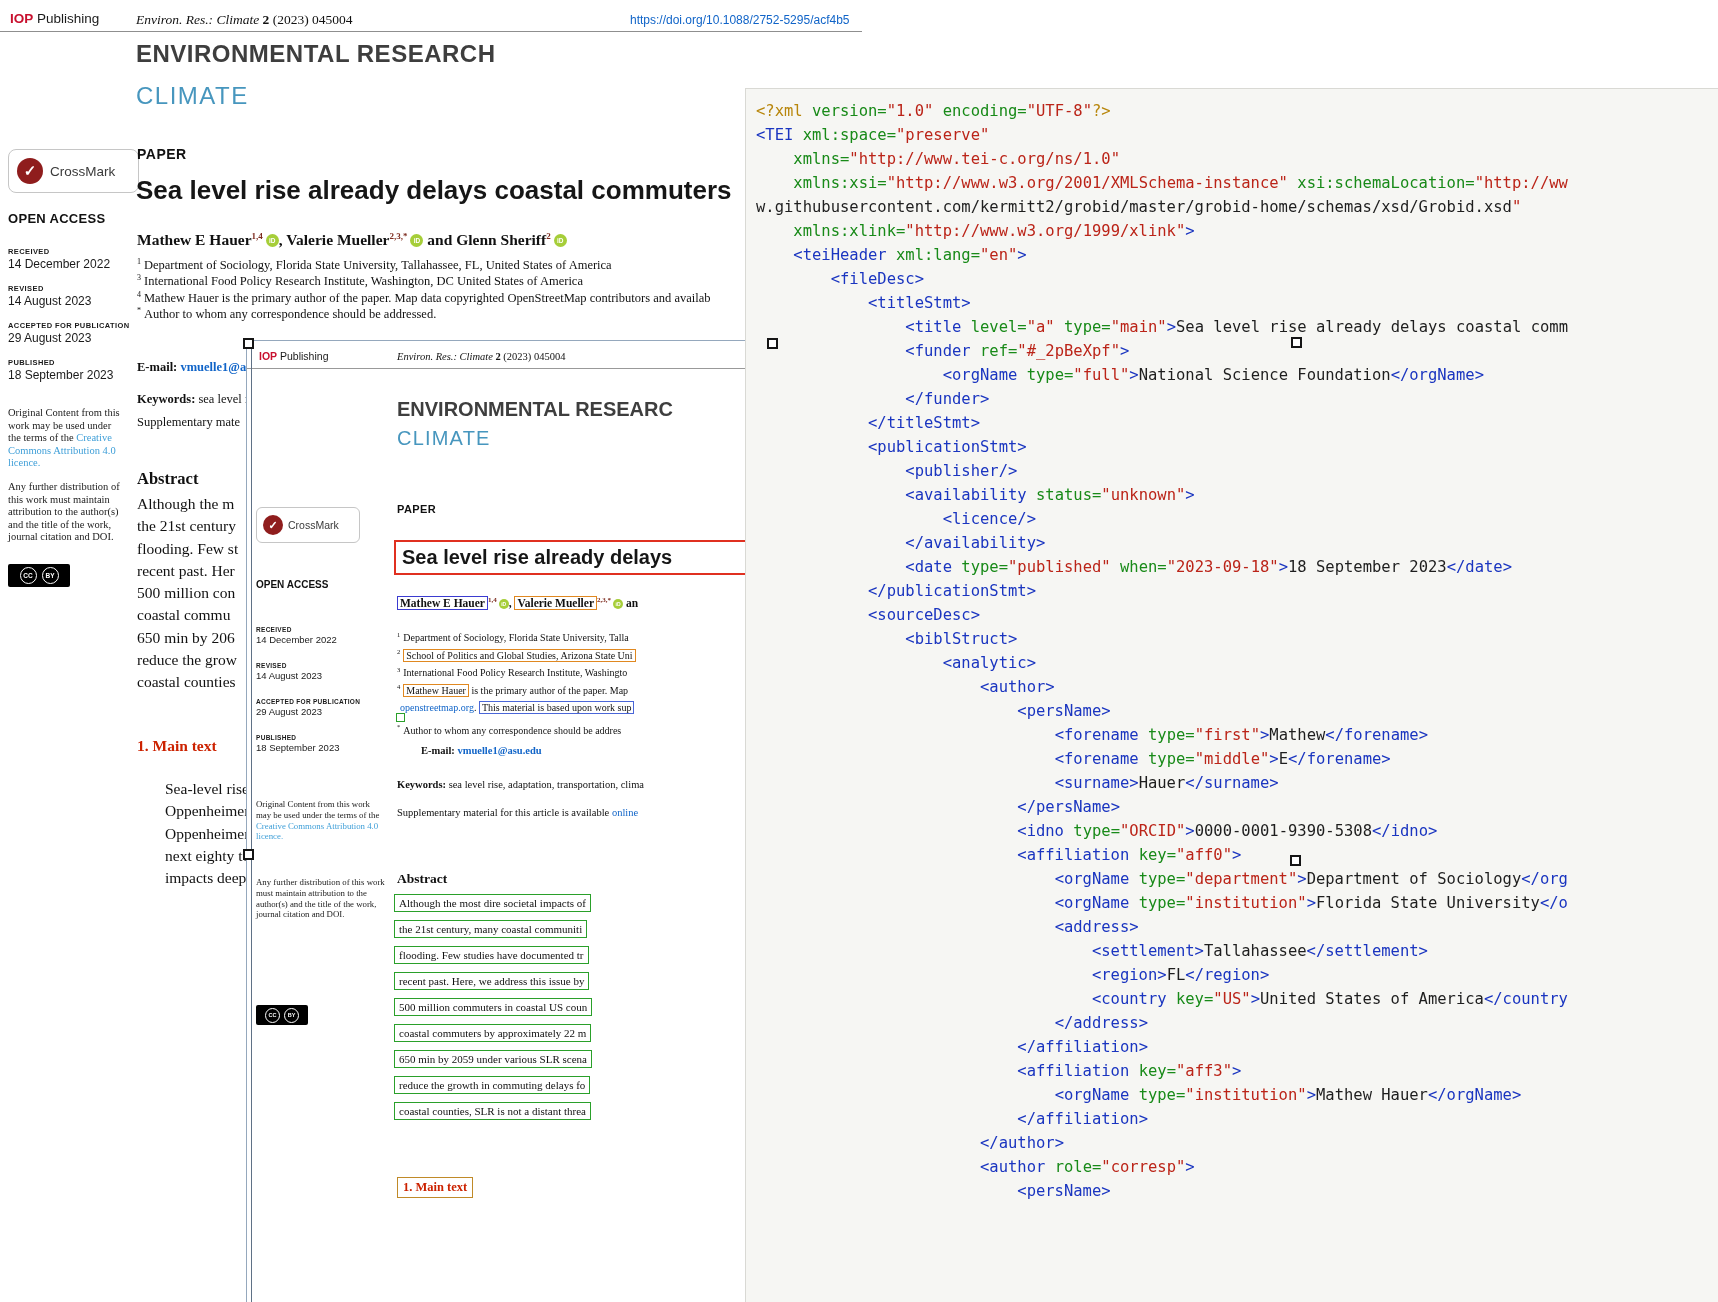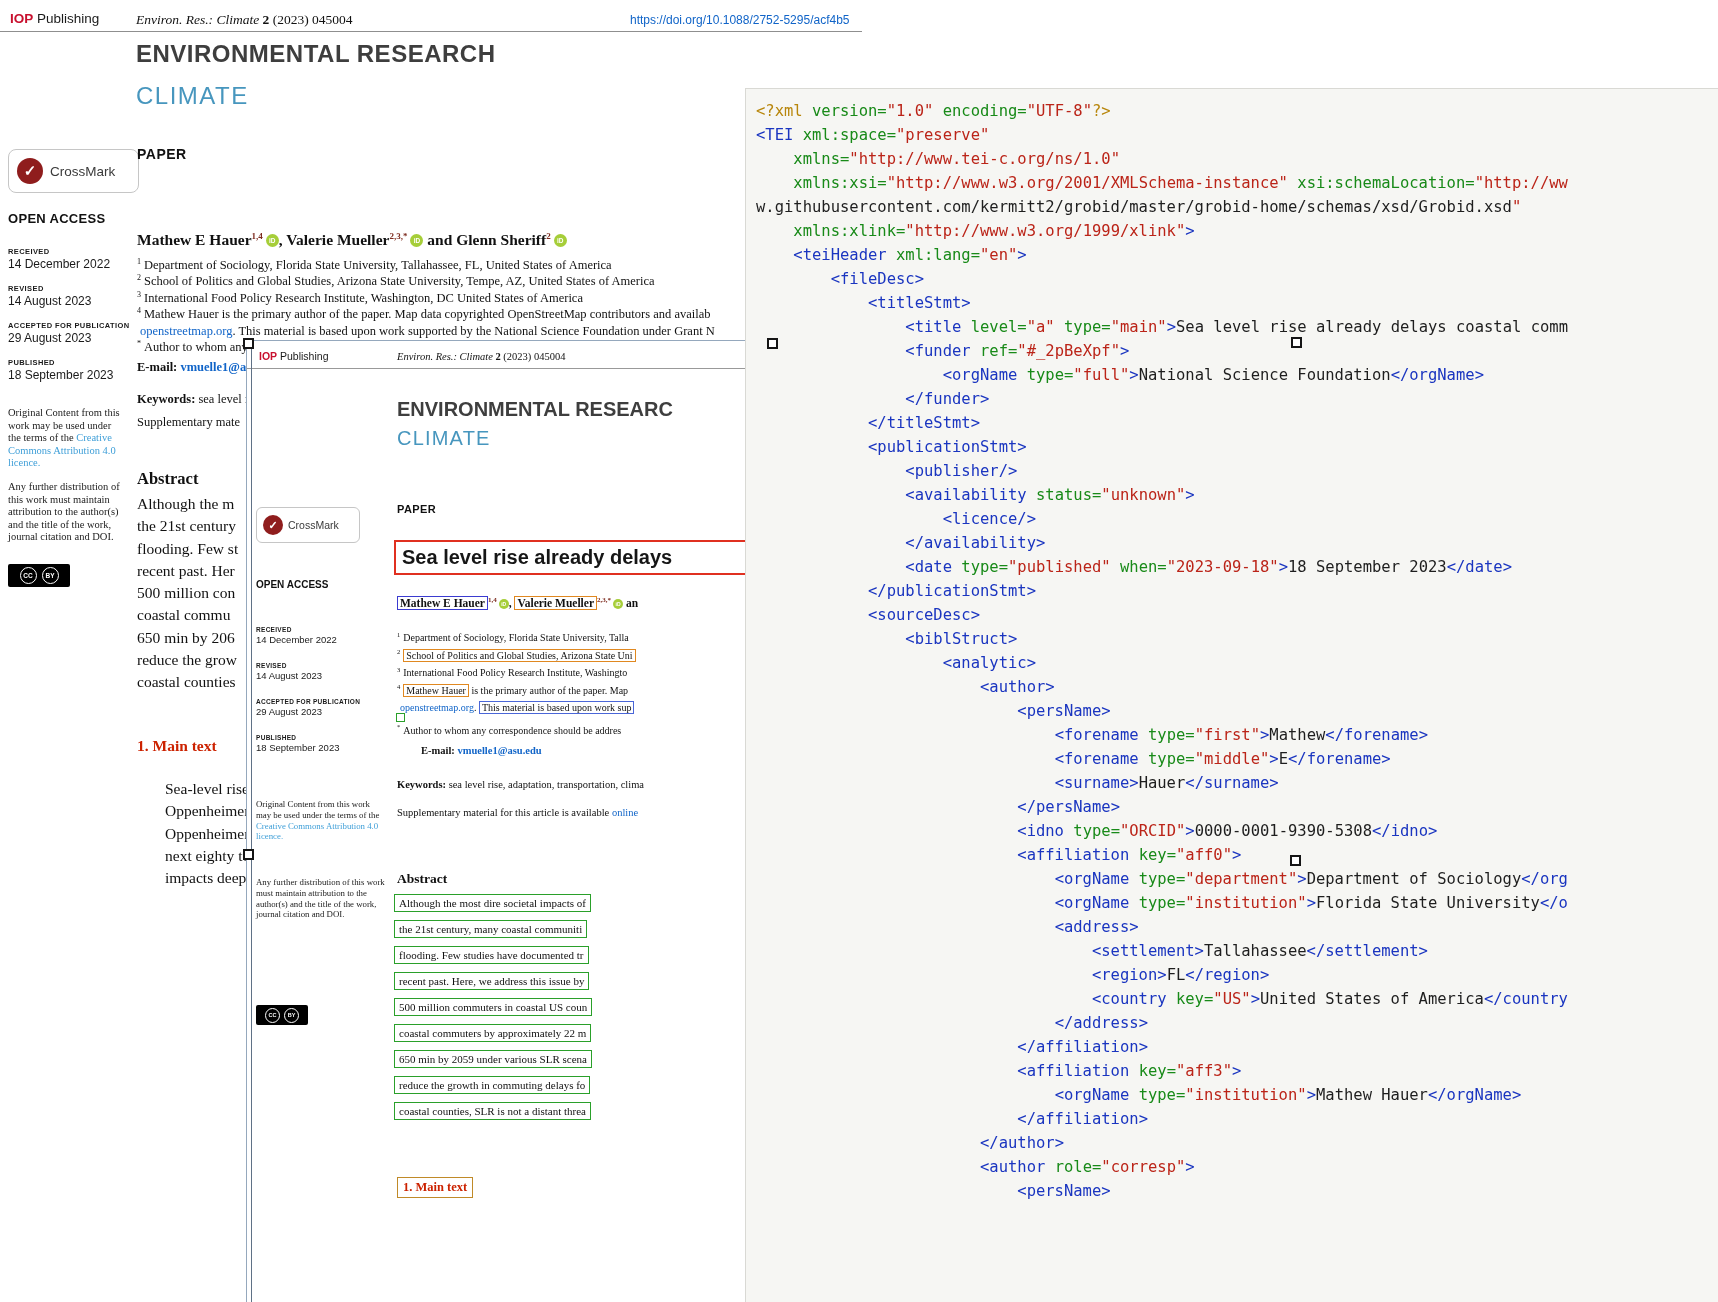--- a/index.html
+++ b/index.html
@@ -157,27 +157,26 @@
     </div>
   <div class="lic1">
     <span>Original Content from this work may be used under the terms of the </span><a class="lic-link">Creative Commons Attribution 4.0 licence.</a>
   </div>
   <div class="lic2">Any further distribution of this work must maintain attribution to the author(s) and the title of the work, journal citation and DOI.</div>
   <div class="cc-badge">
     <span class="cc-circ">CC</span>
     <span class="cc-circ">BY</span>
   </div>
   <div class="paper-label">PAPER</div>
+  <div class="bg-title">Sea level rise already delays coastal commuters</div>
   <div class="bg-authors" id="bg-authors"><span class="author-name">Mathew E Hauer</span><sup class="author-sup">1,4</sup><span class="orcid">iD</span><span>, </span><span class="author-name">Valerie Mueller</span><sup class="author-sup">2,3,*</sup><span class="orcid">iD</span><span> and </span><span class="author-name">Glenn Sheriff</span><sup class="author-sup">2</sup><span class="orcid">iD</span></div>
   <div class="bg-affils" id="bg-affils">
       <div class="affil-row"><sup class="affil-sup">1</sup><span>Department of Sociology, Florida State University, Tallahassee, FL, United States of America</span></div>
-      <div class="affil-row"><sup class="affil-sup">2</sup><span>School of Politics and Global Studies, Arizona State University, Tempe, AZ, United States of America</span></div>
       <div class="affil-row"><sup class="affil-sup">3</sup><span>International Food Policy Research Institute, Washington, DC United States of America</span></div>
       <div class="affil-row"><sup class="affil-sup">4</sup><span>Mathew Hauer is the primary author of the paper. Map data copyrighted OpenStreetMap contributors and availab</span></div>
-      <div class="affil-row"><sup class="affil-sup"></sup><a class="doc-link">openstreetmap.org</a><span>. This material is based upon work supported by the National Science Foundation under Grant N</span></div>
       <div class="affil-row"><sup class="affil-sup">*</sup><span>Author to whom any correspondence should be addressed.</span></div>
     </div>
   <div class="bg-email">
     <span class="lbl">E-mail:</span>
     <a class="email-link">vmuelle1@a</a>
   </div>
   <div class="bg-keywords">
     <span class="lbl">Keywords:</span>
     <span>sea level r</span>
   </div>

